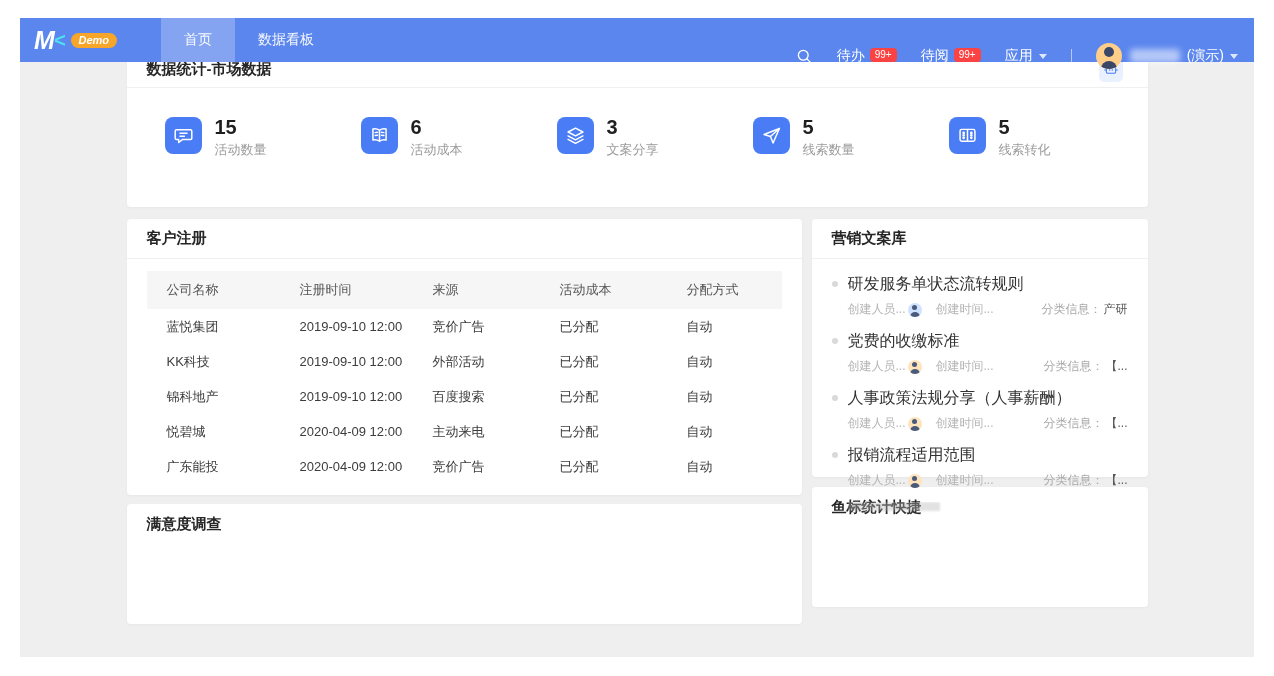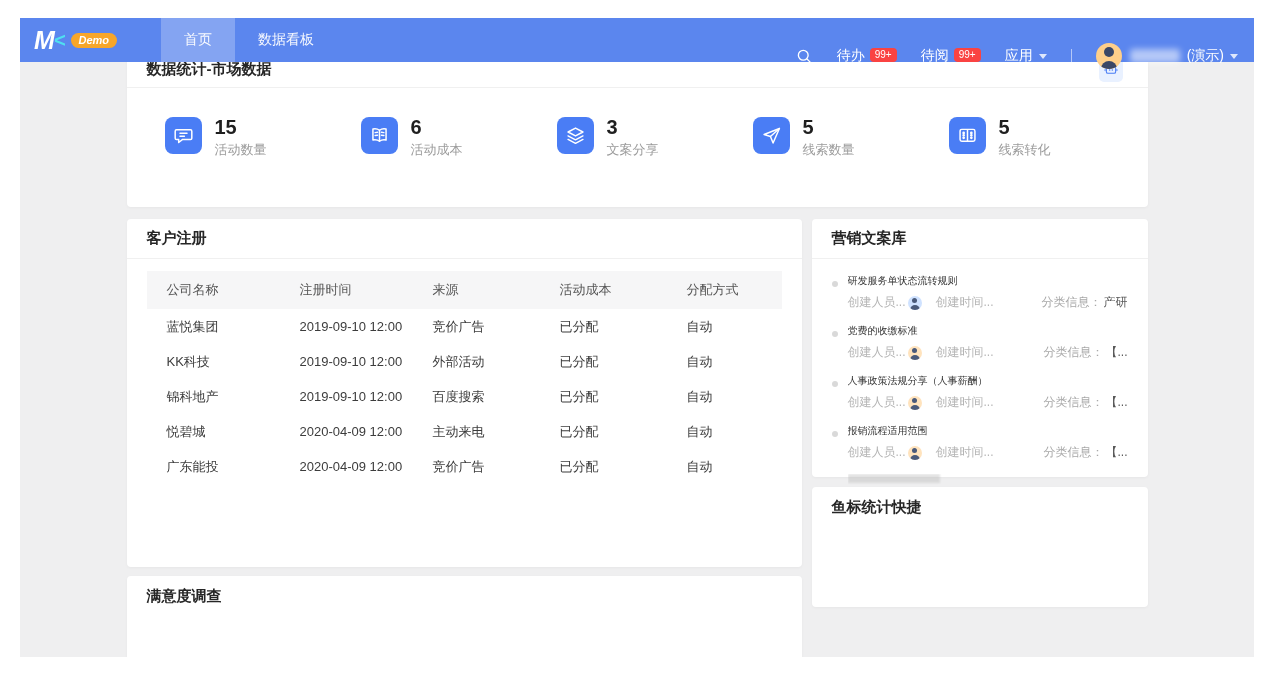--- a/index.html
+++ b/index.html
@@ -56,40 +56,40 @@
   .stats-row { display:flex; padding:29px 3px 0 38px; }
   .stat { width:196px; display:flex; gap:13px; }
   .stat-icon { width:37px; height:37px; border-radius:8px; background:#4a7df5; display:flex;
                align-items:center; justify-content:center; flex:0 0 auto; }
   .stat-value { font-size:20px; font-weight:bold; color:#1f1f1f; line-height:21px; }
   .stat-label { font-size:13px; color:#9b9b9b; margin-top:3px; }
 
   .main-row { display:flex; gap:10px; margin-top:12px; align-items:flex-start; }
   .col-left { width:675px; display:flex; flex-direction:column; }
   .col-right { width:336px; display:flex; flex-direction:column; }
-  .customer-card { height:348px; }
+  .customer-card { height:276px; }
   .library-card { height:258px; }
   .bottom-card-left { height:120px; margin-top:9px; }
   .bottom-card-right { height:120px; margin-top:10px; }
   .bottom-card-left .card-head, .bottom-card-right .card-head { border-bottom:none; }
 
   
   .table { margin:12px 20px 0; font-size:13px; }
   .tgrid { display:grid; grid-template-columns:133px 133px 127px 127px 1fr; align-items:center; }
   .thead { background:#f6f6f7; height:38px; color:#555; }
   .thead > div { padding-left:20px; }
   .trow { height:35px; color:#3c3c3c; }
   .trow > div { padding-left:20px; white-space:nowrap; overflow:hidden; }
 
   
   .lib-list { padding:15px 20px 0; }
   .lib-item { display:flex; margin-bottom:13px; }
   .dot { width:6px; height:6px; border-radius:50%; background:#d9d9d9; margin:7px 10px 0 0; flex:0 0 auto; }
   .lib-body { flex:1; min-width:0; }
-  .lib-title { font-size:10px; color:#333; margin-bottom:6px; white-space:nowrap; overflow:hidden; cursor:pointer; }
+  .lib-title { font-size:16px; color:#333; margin-bottom:6px; white-space:nowrap; overflow:hidden; cursor:pointer; }
   .lib-meta { display:flex; align-items:center; font-size:12px; color:#b5b5b5; white-space:nowrap; }
   .mini-avatar { width:14px; height:14px; border-radius:50%; background:#ffe3bd; position:relative;
                  overflow:hidden; margin:0 14px 0 2px; flex:0 0 auto; }
   .mini-avatar.blue { background:#cfe2ff; }
   .mini-avatar .head { position:absolute; top:2px; left:4.5px; width:5px; height:5px; border-radius:50%; background:#4a5a7a; }
   .mini-avatar .body { position:absolute; bottom:-1px; left:2px; width:10px; height:6px; border-radius:5px 5px 0 0; background:#4a5a7a; }
   .lib-cat { margin-left:auto; color:#a8a8a8; }
   .lib-cat b { color:#595959; font-weight:normal; margin-left:2px; }
   .clipped-item { height:11px; overflow:hidden; margin:0 0 6px 16px; opacity:.4; }
   .clipped-bar { width:92px; height:9px; background:#b8b8b8; filter:blur(1px); }

